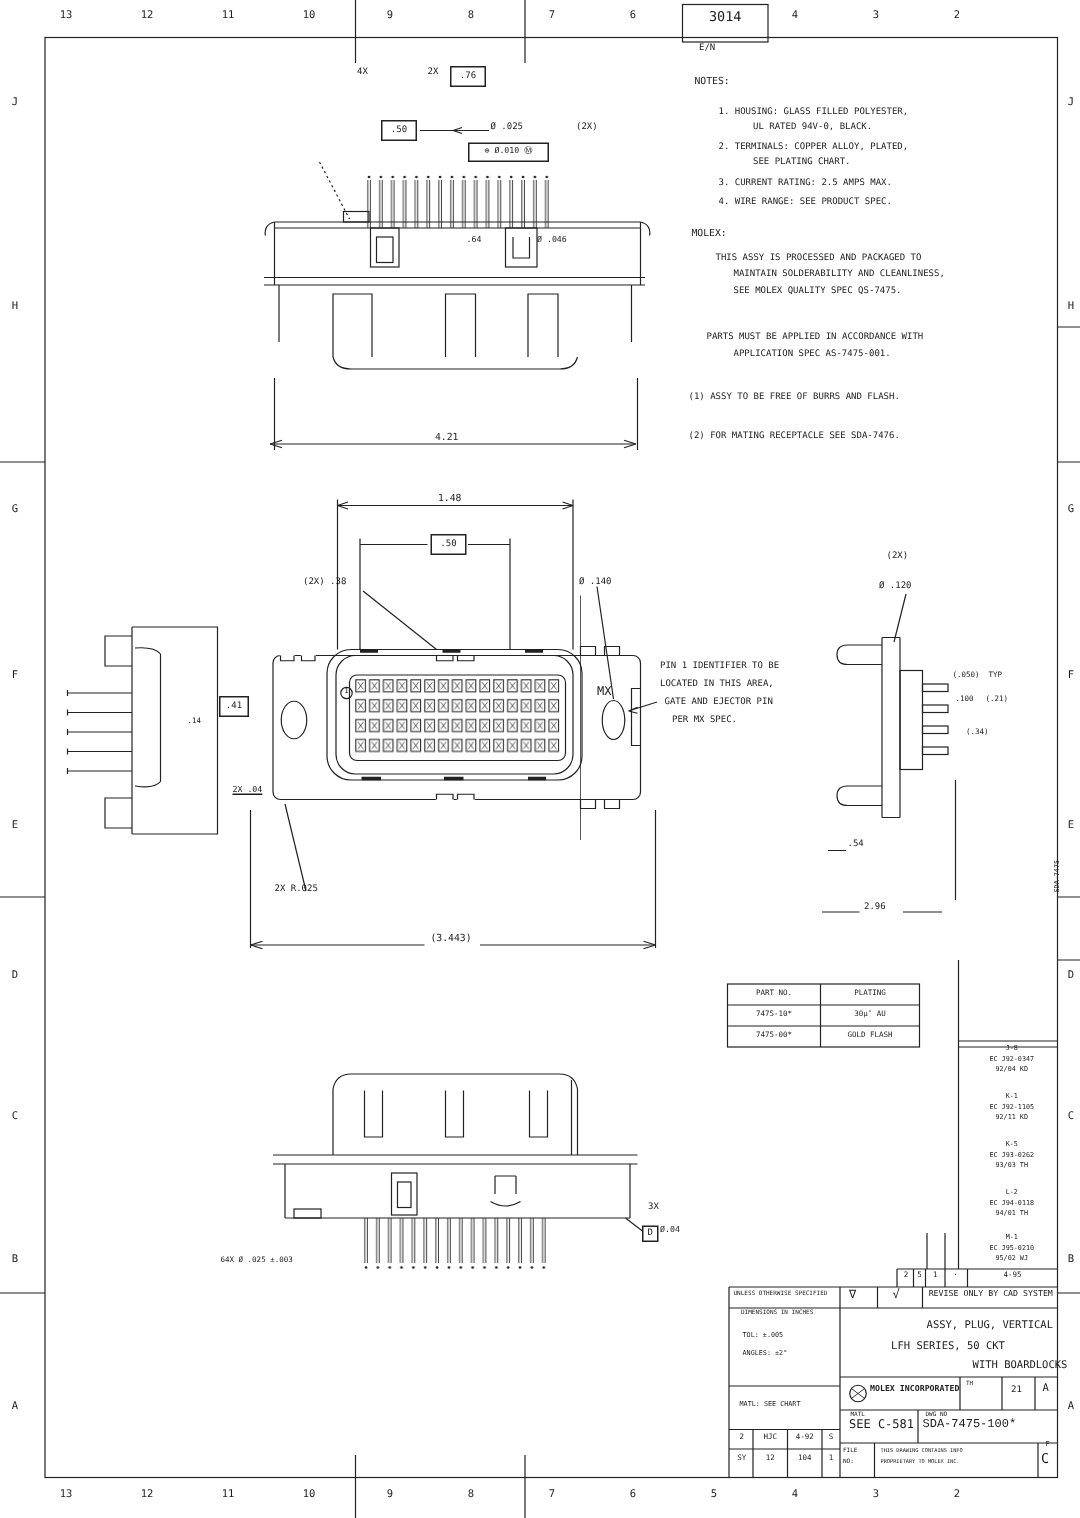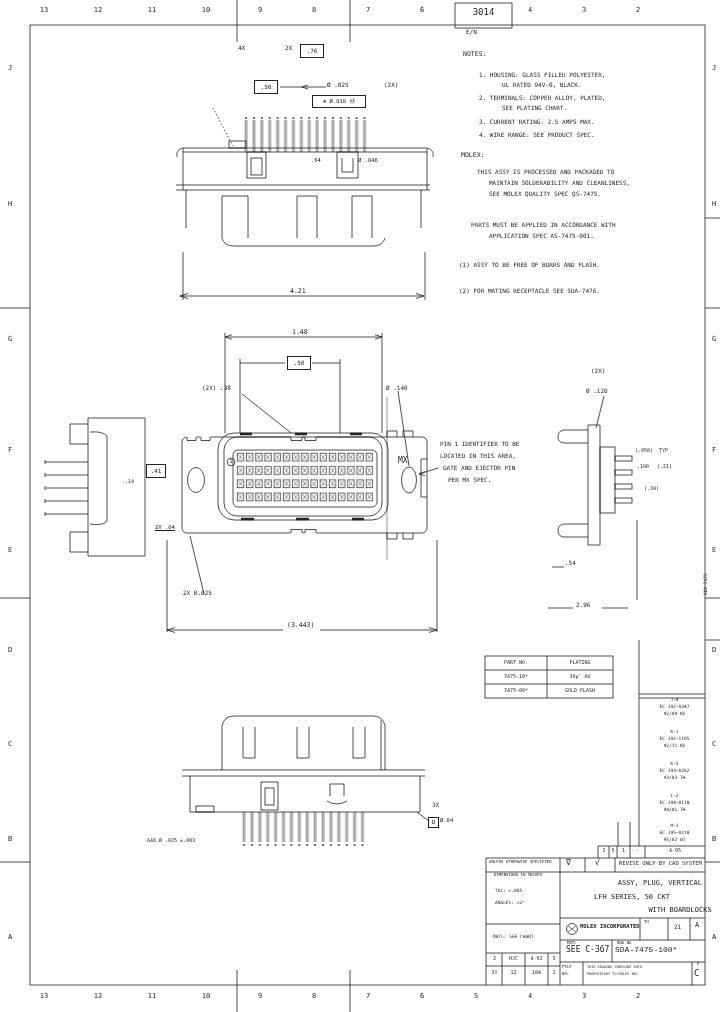--- a/index.html
+++ b/index.html
@@ -342,21 +342,21 @@
   <div class="ab t5 ctr" style="left:549px;top:970px;width:10px;">1</div>
   <div class="ab t7 ctr" style="left:562px;top:880px;width:140px;text-align:right;">ASSY, PLUG, VERTICAL</div>
   <div class="ab t7 ctr" style="left:562px;top:894px;width:140px;">LFH SERIES, 50 CKT</div>
   <div class="ab t7 ctr" style="left:562px;top:907px;width:140px;padding-left:48px;">WITH BOARDLOCKS</div>
   <div class="ab t55 bold" style="left:580px;top:924px;">MOLEX INCORPORATED</div>
   <div class="ab t4" style="left:644px;top:920px;">TH</div>
   <div class="ab t6" style="left:674px;top:924px;">21</div>
   <div class="ab t7" style="left:695px;top:922px;">A</div>
   <div class="ab t4" style="left:567px;top:941px;">MATL</div>
   <div class="ab t4" style="left:617px;top:941px;">DWG NO</div>
-  <div class="ab t8" style="left:566px;top:946px;">SEE C-367</div>
+  <div class="ab t8" style="left:566px;top:946px;">SEE C-581</div>
   <div class="ab t8" style="left:615px;top:946px;font-family:Liberation Mono, monospace;">SDA-7475-100*</div>
   <div class="ab t4" style="left:562px;top:965px;">FILE</div>
   <div class="ab t4" style="left:562px;top:972px;">NO:</div>
   <div class="ab t3" style="left:587px;top:966px;">THIS DRAWING CONTAINS INFO</div>
   <div class="ab t3" style="left:587px;top:973px;">PROPRIETARY TO MOLEX INC.</div>
   <div class="ab t45" style="left:697px;top:962px;">F</div>
   <div class="ab t9" style="left:694px;top:969px;">C</div>
 </div>
 
 </body></html>

